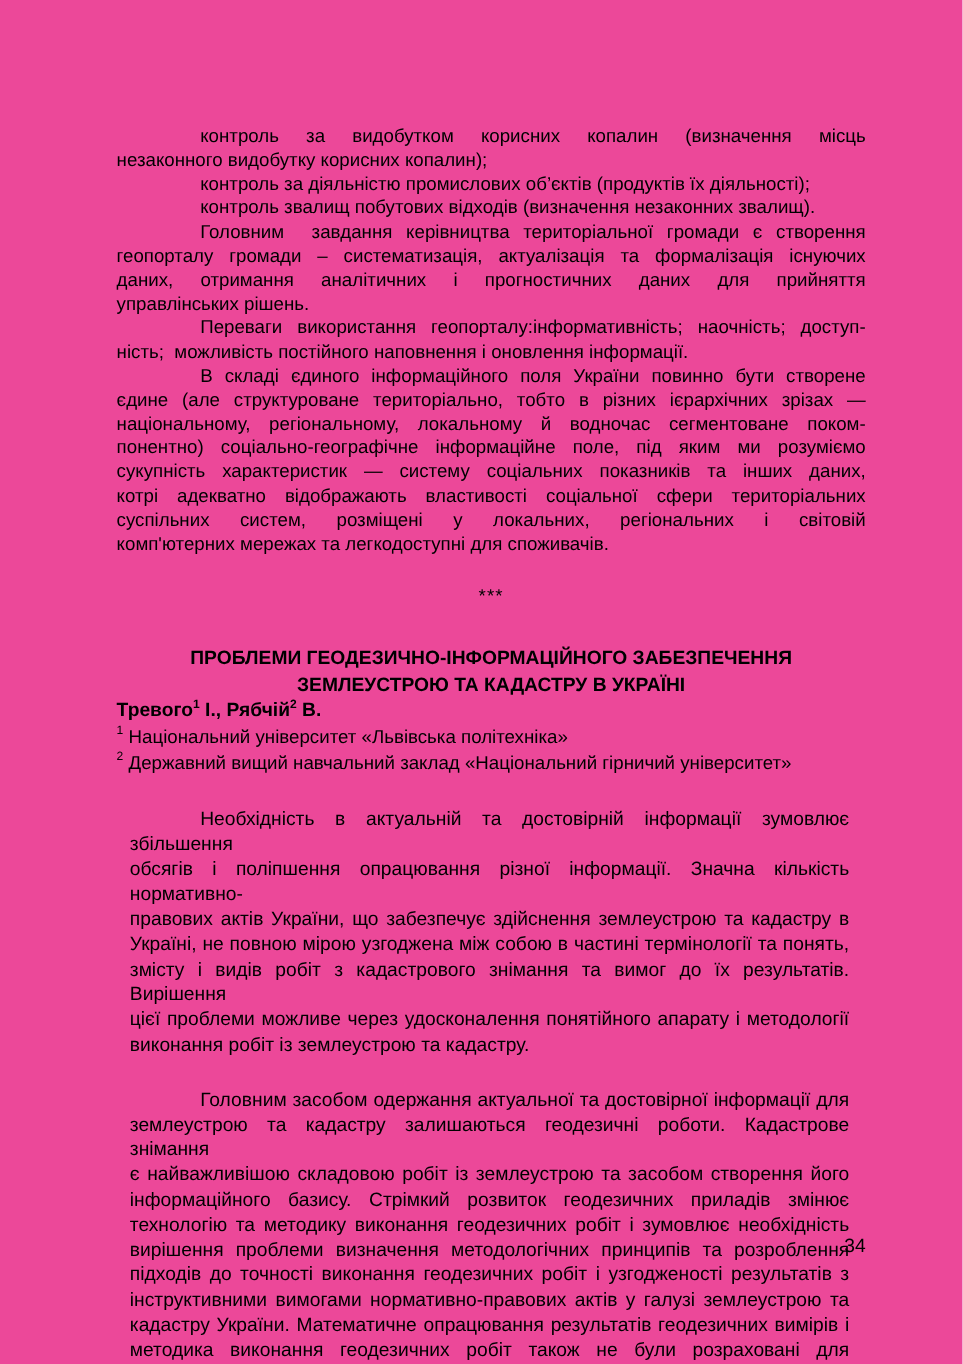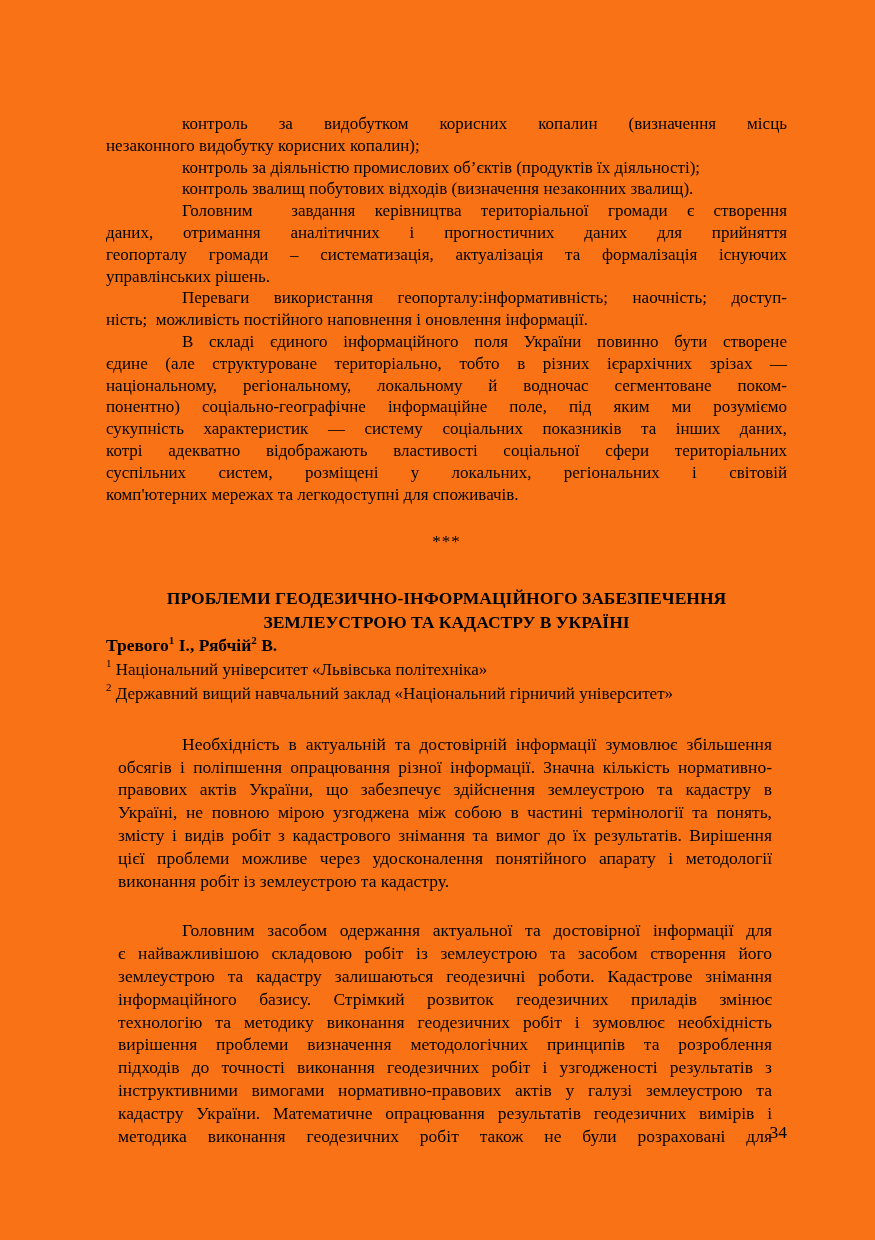--- a/index.html
+++ b/index.html
@@ -4,23 +4,23 @@
 <style>
   html, body {
     margin: 0;
     padding: 0;
     background: #ffffff;
   }
   .page {
     position: relative;
     width: 875px;
     height: 1240px;
-    background: #f97316;
+    background: #ec4899;
     color: #000000;
-    font-family: Liberation Serif, serif;
+    font-family: Liberation Sans, sans-serif;
     overflow: hidden;
   }
   .content {
     position: absolute;
     left: 106px;
     top: 113px;
     width: 681px;
   }
 
   
@@ -101,22 +101,22 @@
           <div class="line last">незаконного видобутку корисних копалин);</div>
         </div>
         <div class="para">
           <div class="line indent last">контроль за діяльністю промислових об’єктів (продуктів їх діяльності);</div>
         </div>
         <div class="para">
           <div class="line indent last">контроль звалищ побутових відходів (визначення незаконних звалищ).</div>
         </div>
         <div class="para">
           <div class="line indent">Головним&nbsp; завдання керівництва територіальної громади є створення</div>
+          <div class="line">геопорталу громади – систематизація, актуалізація та формалізація існуючих</div>
           <div class="line">даних, отримання аналітичних і прогностичних даних для прийняття</div>
-          <div class="line">геопорталу громади – систематизація, актуалізація та формалізація існуючих</div>
           <div class="line last">управлінських рішень.</div>
         </div>
         <div class="para">
           <div class="line indent">Переваги використання геопорталу:інформативність; наочність; доступ-</div>
           <div class="line last">ність;&nbsp; можливість постійного наповнення і оновлення інформації.</div>
         </div>
         <div class="para">
           <div class="line indent">В складі єдиного інформаційного поля України повинно бути створене</div>
           <div class="line">єдине (але структуроване територіально, тобто в різних ієрархічних зрізах —</div>
           <div class="line">національному, регіональному, локальному й водночас сегментоване поком-</div>
@@ -147,22 +147,22 @@
           <div class="line indent">Необхідність в актуальній та достовірній інформації зумовлює збільшення</div>
           <div class="line">обсягів і поліпшення опрацювання різної інформації. Значна кількість нормативно-</div>
           <div class="line">правових актів України, що забезпечує здійснення землеустрою та кадастру в</div>
           <div class="line">Україні, не повною мірою узгоджена між собою в частині термінології та понять,</div>
           <div class="line">змісту і видів робіт з кадастрового знімання та вимог до їх результатів. Вирішення</div>
           <div class="line">цієї проблеми можливе через удосконалення понятійного апарату і методології</div>
           <div class="line last">виконання робіт із землеустрою та кадастру.</div>
         </div>
         <div class="para">
           <div class="line indent">Головним засобом одержання актуальної та достовірної інформації для</div>
+          <div class="line">землеустрою та кадастру залишаються геодезичні роботи. Кадастрове знімання</div>
           <div class="line">є найважливішою складовою робіт із землеустрою та засобом створення його</div>
-          <div class="line">землеустрою та кадастру залишаються геодезичні роботи. Кадастрове знімання</div>
           <div class="line">інформаційного базису. Стрімкий розвиток геодезичних приладів змінює</div>
           <div class="line">технологію та методику виконання геодезичних робіт і зумовлює необхідність</div>
           <div class="line">вирішення проблеми визначення методологічних принципів та розроблення</div>
           <div class="line">підходів до точності виконання геодезичних робіт і узгодженості результатів з</div>
           <div class="line">інструктивними вимогами нормативно-правових актів у галузі землеустрою та</div>
           <div class="line">кадастру України. Математичне опрацювання результатів геодезичних вимірів і</div>
           <div class="line">методика виконання геодезичних робіт також не були розраховані для</div>
         </div>
       </section>
   </div>

